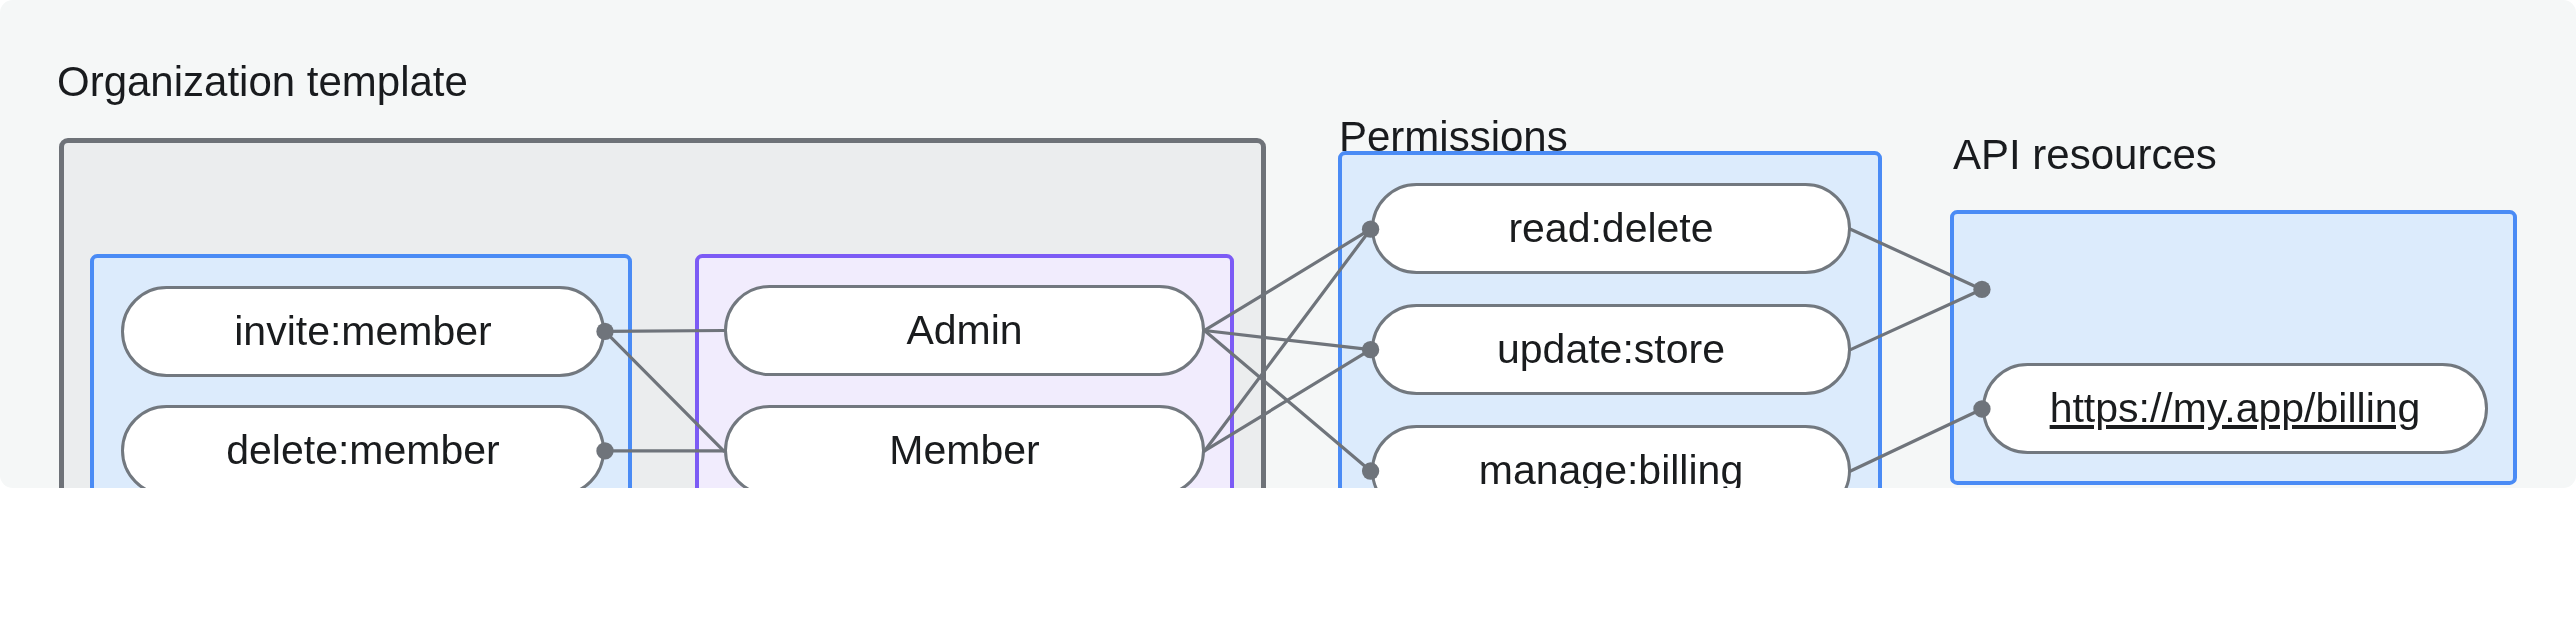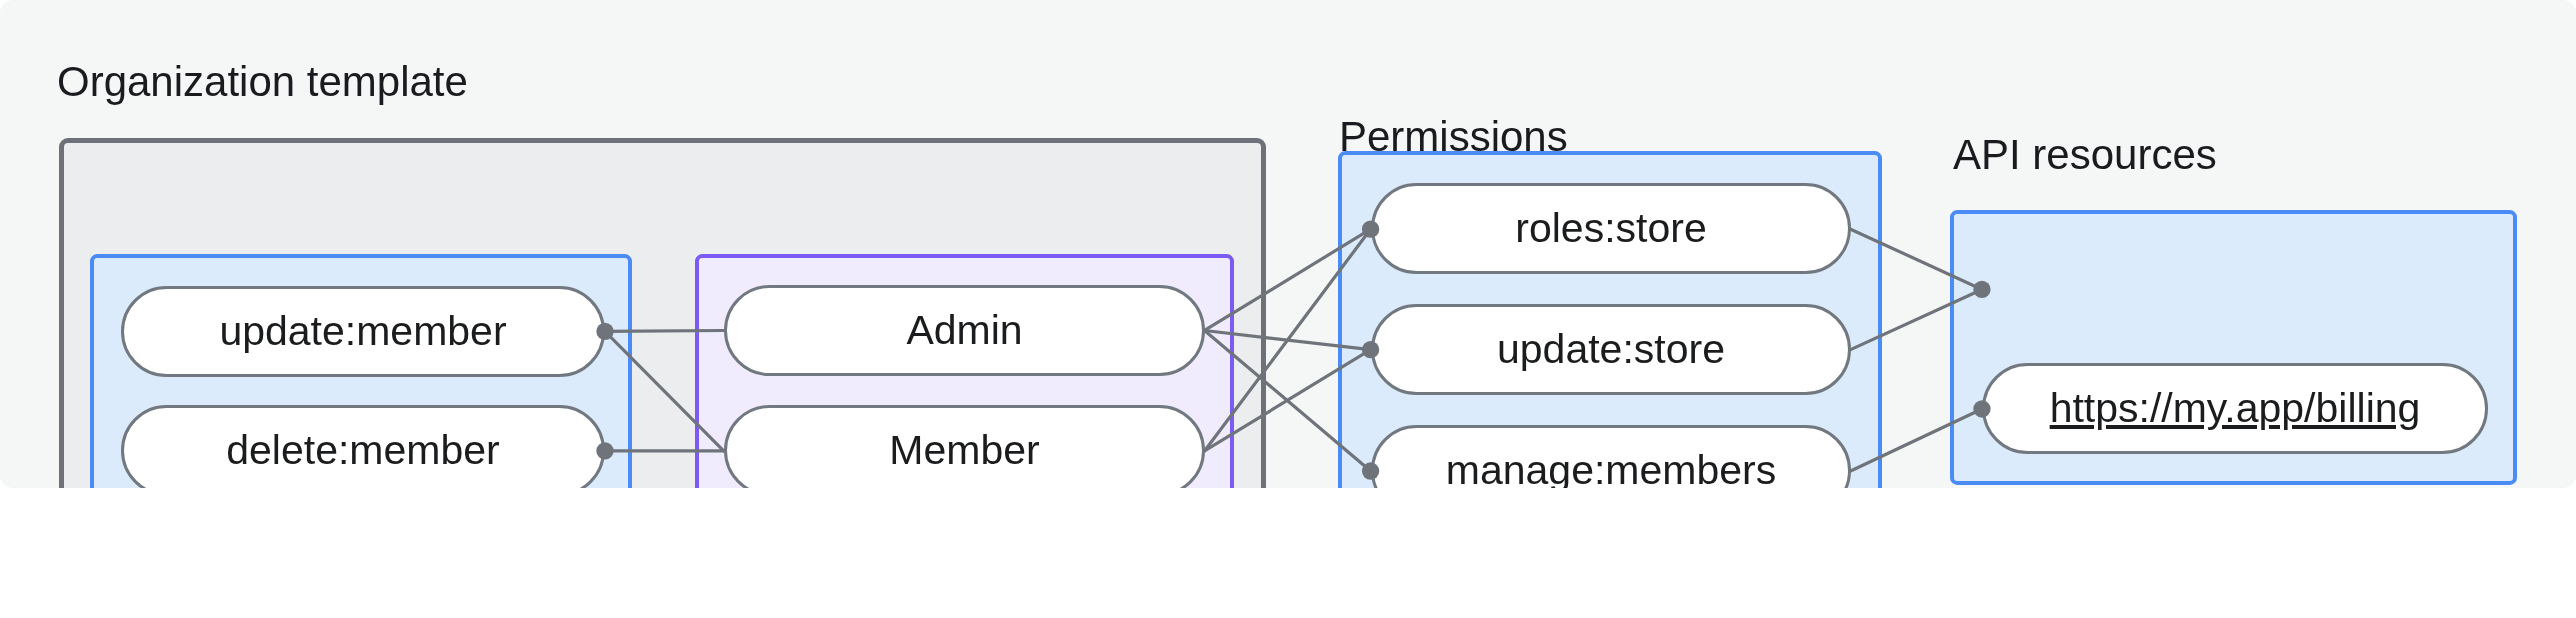--- a/index.html
+++ b/index.html
@@ -96,27 +96,27 @@
   <div class="section-label" id="label-org-roles">Organization roles</div>
   <div class="section-label" id="label-permissions">Permissions</div>
   <div class="section-label" id="label-api-resources">API resources</div>
 
   <div class="box box-gray" id="box-org-template"></div>
   <div class="box box-blue" id="box-org-perms"></div>
   <div class="box box-purple" id="box-org-roles"></div>
   <div class="box box-blue" id="box-permissions"></div>
   <div class="box box-blue" id="box-api"></div>
 
-  <div class="pill" id="node-invite">update:member</div>
+  <div class="pill" id="node-invite">invite:member</div>
   <div class="pill" id="node-delete">delete:member</div>
   <div class="pill" id="node-admin">Admin</div>
   <div class="pill" id="node-member">Member</div>
-  <div class="pill" id="node-read">roles:store</div>
+  <div class="pill" id="node-read">read:delete</div>
   <div class="pill" id="node-update">update:store</div>
-  <div class="pill" id="node-manage">manage:members</div>
+  <div class="pill" id="node-manage">manage:billing</div>
   <div class="pill" id="node-billing">https://my.app/billing</div>
 
   <svg id="edges-svg" xmlns="http://www.w3.org/2000/svg" viewBox="0 0 2823 678" width="2576" height="619">
       <line x1="663" y1="363" x2="793" y2="362" stroke="#6f747b" stroke-width="3.5" stroke-linecap="round"></line>
       <line x1="663" y1="363" x2="793" y2="494" stroke="#6f747b" stroke-width="3.5" stroke-linecap="round"></line>
       <line x1="663" y1="494" x2="793" y2="494" stroke="#6f747b" stroke-width="3.5" stroke-linecap="round"></line>
       <line x1="1320" y1="362" x2="1502" y2="251" stroke="#6f747b" stroke-width="3.5" stroke-linecap="round"></line>
       <line x1="1320" y1="362" x2="1502" y2="383" stroke="#6f747b" stroke-width="3.5" stroke-linecap="round"></line>
       <line x1="1320" y1="362" x2="1502" y2="516" stroke="#6f747b" stroke-width="3.5" stroke-linecap="round"></line>
       <line x1="1320" y1="494" x2="1502" y2="251" stroke="#6f747b" stroke-width="3.5" stroke-linecap="round"></line>

